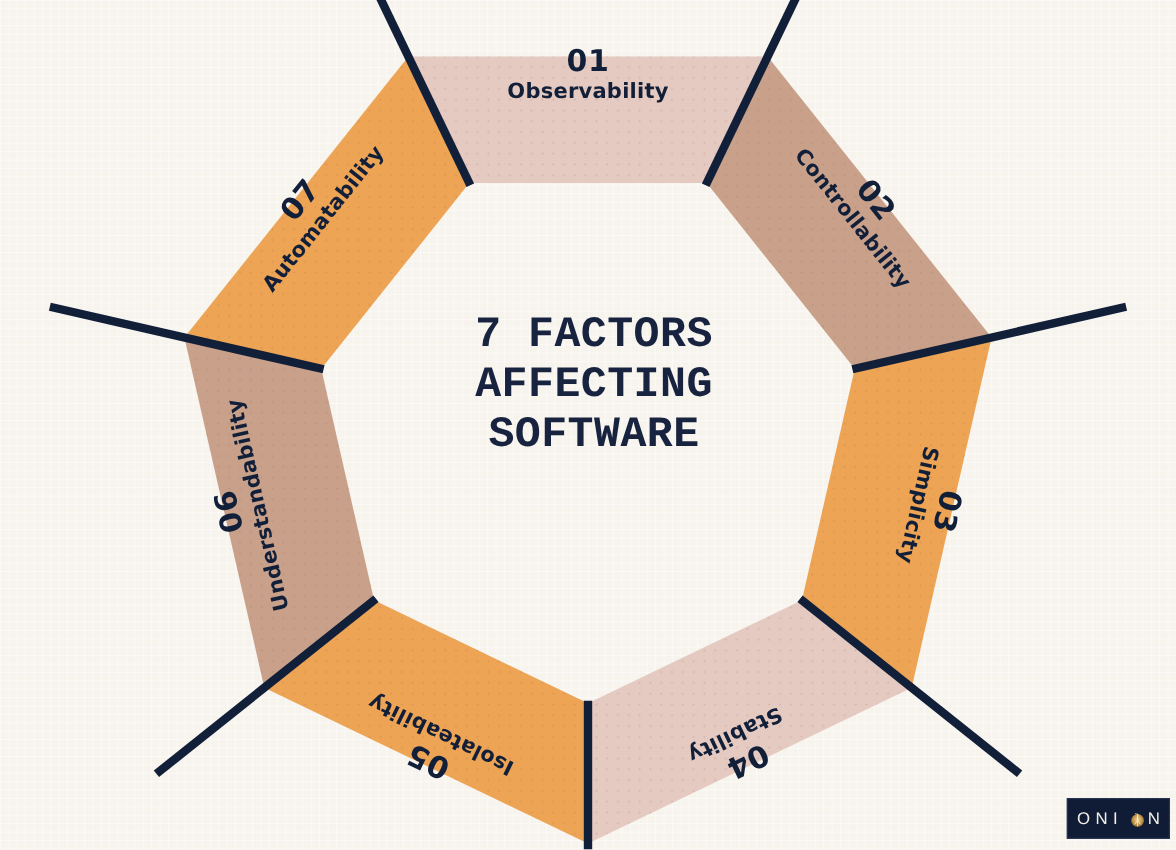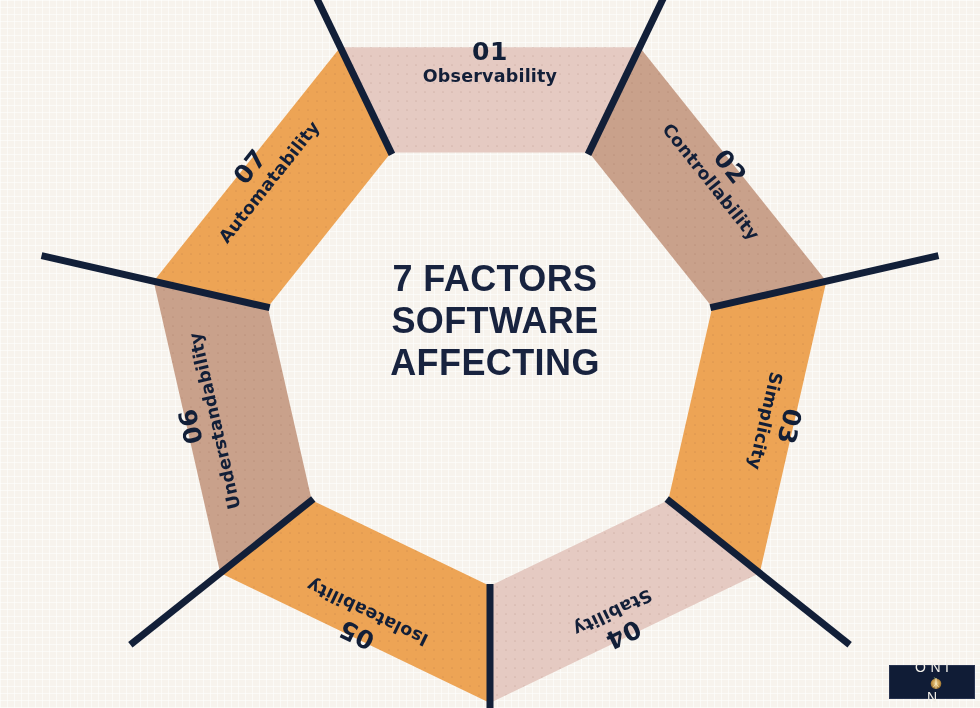--- a/index.html
+++ b/index.html
@@ -52,21 +52,21 @@
     text-align: center;
     color: #18233f;
     font-family: "Liberation Sans", sans-serif;
     font-weight: bold;
     font-size: 36px;
     line-height: 1.17;
     letter-spacing: 0.4px;
     text-transform: uppercase;
     pointer-events: none;
   }
-  #center-title div { white-space: nowrap; }
+  #center-title div { white-space: nowrap; font-family: Liberation Mono, monospace; }
   #logo {
     position: absolute;
     left: 889px;
     top: 665px;
     width: 86px;
     height: 34px;
     background: #101c36;
     border: 1px solid #26324f;
     box-sizing: border-box;
     display: flex;
@@ -74,21 +74,20 @@
     justify-content: center;
   }
   #logo-text {
     color: #f2efe9;
     font-family: "Liberation Sans", sans-serif;
     font-size: 14px;
     letter-spacing: 4.5px;
     text-indent: 4.5px;
     display: flex;
     align-items: center;
-    flex-direction: column;
   }
   .logo-part { display: inline-block; }
   #onion-mark {
     display: inline-block;
     width: 14px;
     height: 14px;
     margin: 0 1px;
     position: relative;
     top: 1px;
   }
@@ -162,22 +161,22 @@
         </g>
         <g transform="translate(261.31429137810125 175.6292329563205) rotate(308.57142857142856)">
           <text class="seg-text seg-num" text-anchor="middle" x="0" y="-6">07</text>
           <text class="seg-text seg-label" text-anchor="middle" x="0" y="16">Automatability</text>
         </g>
       </g>
   </svg>
 
   <div id="center-title">
       <div>7 FACTORS</div>
+      <div>AFFECTING</div>
       <div>SOFTWARE</div>
-      <div>AFFECTING</div>
     </div>
 
   <div id="logo">
     <span id="logo-text">
       <span class="logo-part">ONI</span>
       <span id="onion-mark">
         <svg viewBox="0 0 20 20" width="14" height="14">
           <circle cx="10" cy="11" r="7.6" fill="url(#onionGrad)"></circle>
           <path d="M10 3.6 L10 11" stroke="#f6e6bd" stroke-width="1.5" stroke-linecap="round" fill="none"></path>
           <path d="M10 11 L6.6 15.4 M10 11 L13.4 15.4 M10 11 L10 17.6" stroke="#f6e6bd" stroke-width="1.1" stroke-linecap="round" fill="none"></path>

